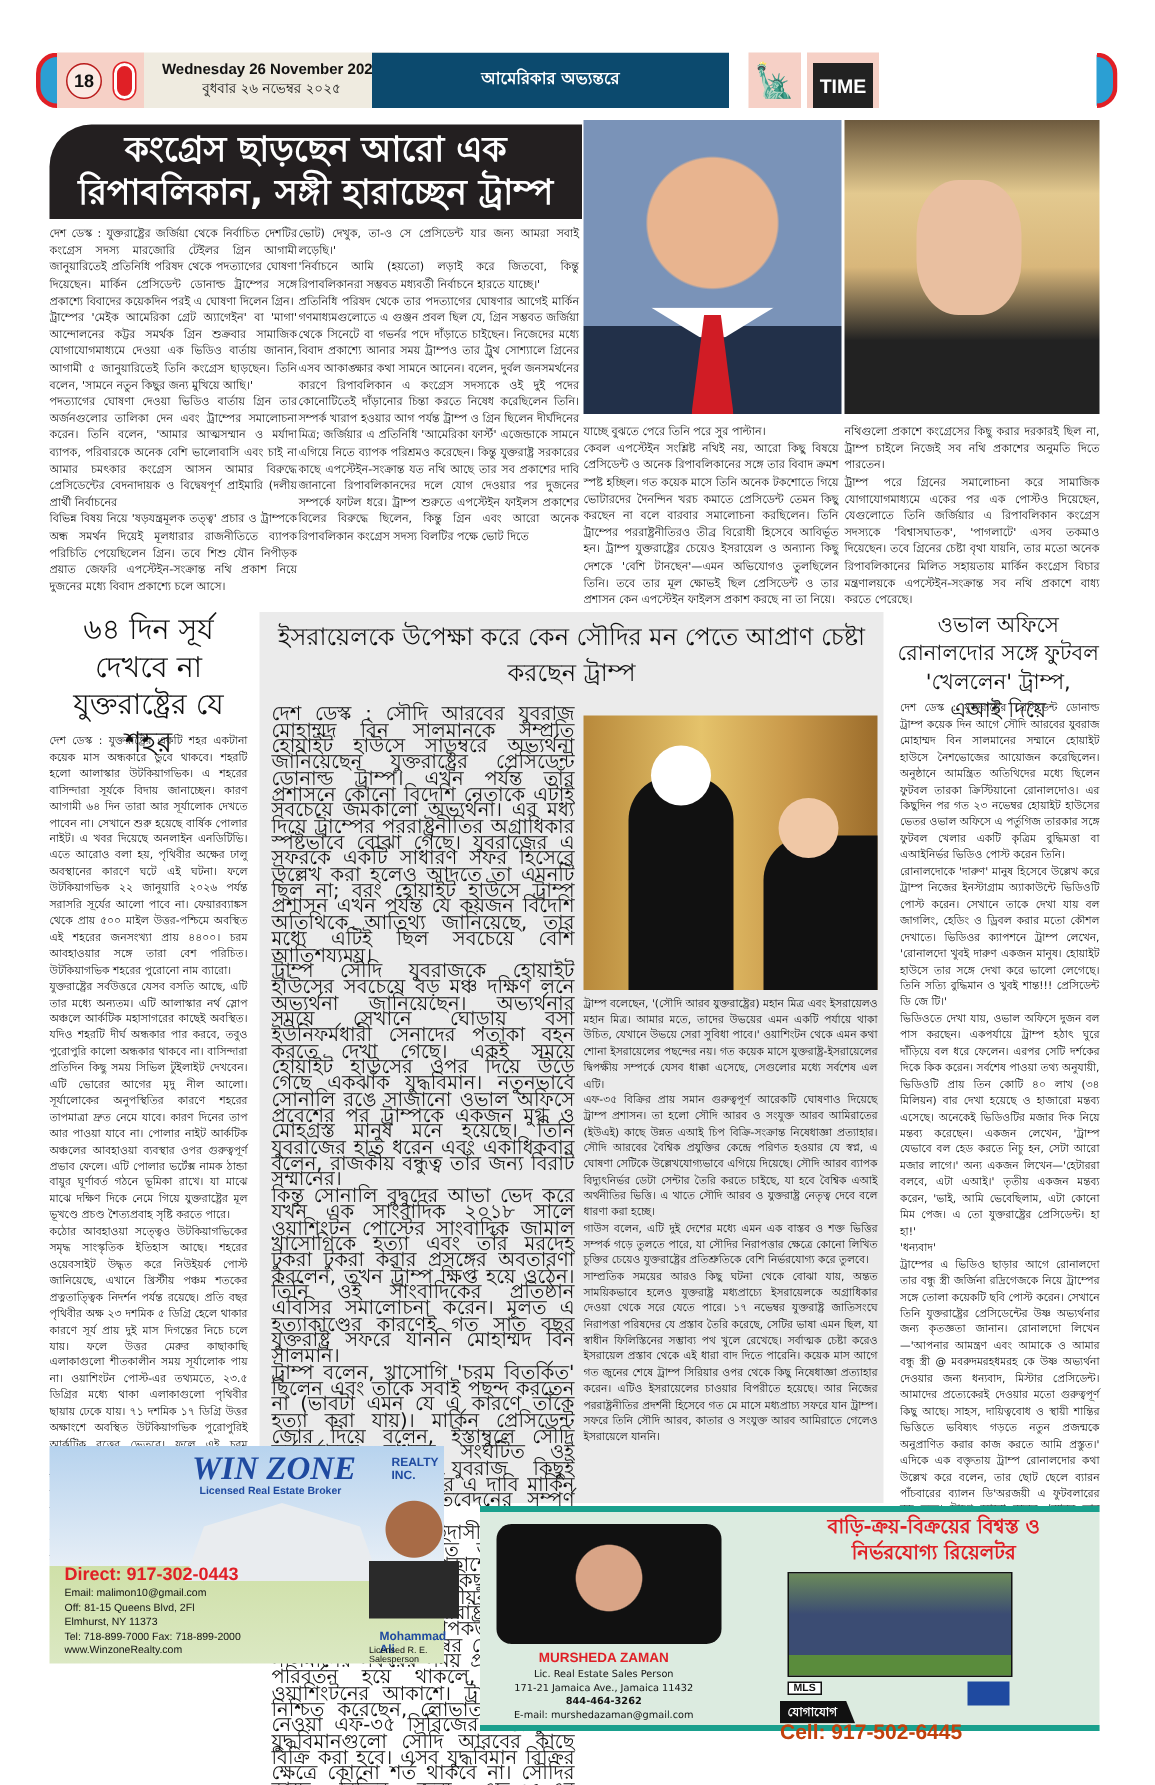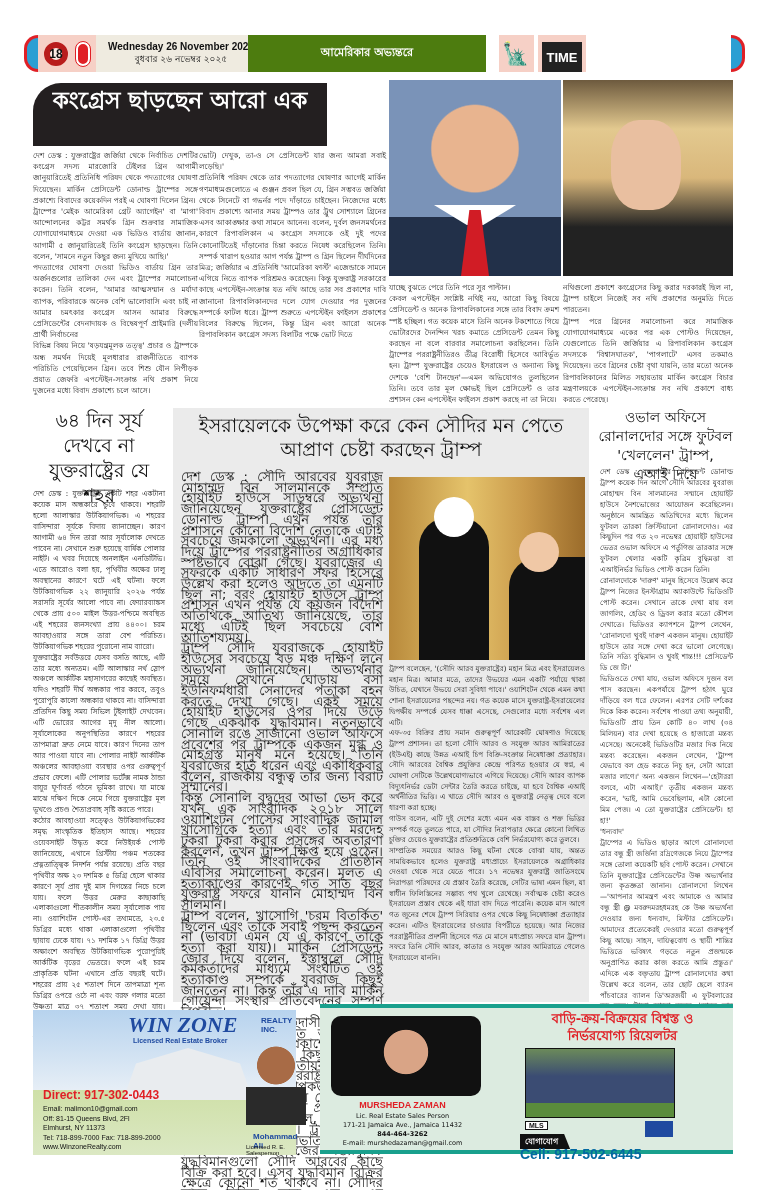--- a/index.html
+++ b/index.html
@@ -1,79 +1,79 @@
 <!DOCTYPE html>
 <html><head>
 <meta charset="utf-8">
 <style>
 *{box-sizing:border-box;margin:0;padding:0}
 body{width:770px;height:1190px;background:#fff;font-family:"DejaVu Sans",sans-serif;position:relative;overflow:hidden;color:#111}
 .hdr-cap{position:absolute;top:35px;width:14px;height:37px;background:#2b9fd3;border:3px solid #e02026}
 .capL{left:24px;border-radius:18px 0 0 18px;border-right:none}
 .bar{position:absolute;left:38px;top:35px;width:448px;height:37px;display:flex;align-items:stretch}
 .pg{width:58px;background:#f6d0c6;display:flex;align-items:center;justify-content:center;gap:8px}
-.pgnum{width:24px;height:24px;border-radius:50%;background:#fbe9e3;border:6px solid #b91c1c;font:bold 12px "Liberation Sans",sans-serif;display:flex;align-items:center;justify-content:center}
+.pgnum{width:24px;height:24px;border-radius:50%;background:#fbe9e3;border:1px solid #b91c1c;font:bold 12px "Liberation Sans",sans-serif;display:flex;align-items:center;justify-content:center}
 .logo-o{width:14px;height:24px;border-radius:7px;background:#e02026;border:2px solid #fff;outline:1px solid #e02026}
 .datebox{width:170px;background:#efebe0;display:flex;flex-direction:column;justify-content:center;align-items:center;font-family:"Liberation Sans",sans-serif}
 .d1{font:bold 10px "Liberation Sans",sans-serif}
 .d2{font:9px "DejaVu Sans",sans-serif}
-.sect{flex:1;background:#4d7c0f;color:#fff;display:flex;align-items:center;justify-content:center;font:bold 11px "DejaVu Sans",sans-serif;clip-path:polygon(8% 0,100% 0,100% 100%,0 100%,0 0);margin-left:-18px}
+.sect{flex:1;background:#0c4a6e;color:#fff;display:flex;align-items:center;justify-content:center;font:bold 11px "DejaVu Sans",sans-serif;clip-path:polygon(8% 0,100% 0,100% 100%,0 100%,0 0);margin-left:-18px}
 .hdr2{position:absolute;left:499px;top:35px;width:232px;height:37px;display:flex;gap:4px}
 .liberty{width:35px;background:#f6d0c6;display:flex;align-items:center;justify-content:center;color:#1a8e8a;font-size:22px}
 .tsbox{width:48px;background:#f6d0c6;display:flex;align-items:flex-end;justify-content:center}
 .tslogo{width:40px;height:30px;background:#222;color:#fff;font:bold 13px "Liberation Sans",sans-serif;display:flex;align-items:center;justify-content:center}
 .capR2{position:absolute;left:731px;top:35px;width:14px;height:37px;background:#2b9fd3;border:3px solid #e02026;border-left:none;border-radius:0 18px 18px 0}
-.headline{position:absolute;left:33px;top:83px;width:294px;height:63px;background:#231f20;border-radius:28px 0 0 0;color:#fff;text-align:center;font:bold 23px "DejaVu Sans",sans-serif;line-height:29px;padding-top:3px}
+.headline{position:absolute;left:33px;top:83px;width:355px;height:63px;background:#231f20;border-radius:28px 0 0 0;color:#fff;text-align:center;font:bold 23px "DejaVu Sans",sans-serif;line-height:29px;padding-top:3px}
 .photo{position:absolute;background:#555;overflow:hidden}
 .trump{left:389px;top:80px;width:172px;height:196px;background:radial-gradient(circle at 50% 35%,#e8b48f 0 28%,transparent 29%),linear-gradient(180deg,#7a93b8 0,#7a93b8 70%,#223049 70%)}
 .trump .tie{position:absolute;left:72px;top:130px;width:28px;height:66px;background:#d11c25;clip-path:polygon(30% 0,70% 0,100% 100%,0 100%)}
 .trump .collar{position:absolute;left:45px;top:125px;width:82px;height:20px;background:#fff;clip-path:polygon(0 0,100% 0,60% 100%,40% 100%)}
 .mtg{left:563px;top:80px;width:170px;height:196px;background:linear-gradient(180deg,#6d5a3e 0,#e3c98f 25%,#d9b77b 50%,#222 75%)}
 .mtg .face{position:absolute;left:48px;top:40px;width:70px;height:90px;border-radius:40%;background:#e9bfa0}
 .col{position:absolute;font:7.4px/11.2px "DejaVu Sans",sans-serif;text-align:justify;color:#111}
 .col p{margin:0}
 .tl{left:33px;top:150px;width:165px}
 .tm{left:199px;top:150px;width:187px}
 .tr1{left:389px;top:282px;width:170px}
 .tr2{left:563px;top:282px;width:170px}
 .sub-h{position:absolute;text-align:center;font:19px/25px "DejaVu Sans",sans-serif;color:#111}
 .h64{left:33px;top:408px;width:132px}
 .gray{position:absolute;left:173px;top:408px;width:416px;height:594px;background:#ebebeb}
-.hsaudi{left:173px;top:413px;width:416px;font-size:19px;line-height:24px}
+.hsaudi{left:173px;top:413px;width:416px;font-size:16px;line-height:24px}
 .hoval{left:598px;top:408px;width:135px;font-size:14px;line-height:19px}
 .saudiphoto{position:absolute;left:389px;top:477px;width:196px;height:183px;background:linear-gradient(90deg,#b8893b,#e5c36b 40%,#c9994a 70%,#9b6c2b)}
 .saudiphoto .p1{position:absolute;left:30px;top:40px;width:70px;height:143px;background:#111;border-radius:30px 30px 0 0}
 .saudiphoto .p1h{position:absolute;left:45px;top:20px;width:40px;height:40px;border-radius:50%;background:#fff}
 .saudiphoto .p2{position:absolute;left:120px;top:80px;width:76px;height:103px;background:#111;border-radius:30px 0 0 0}
 .saudiphoto .p2h{position:absolute;left:130px;top:55px;width:40px;height:40px;border-radius:50%;background:#f0c8a6}
 .c64{left:33px;top:489px;width:132px}
 .cs1{left:181px;top:472px;width:202px}
 .cs3{left:389px;top:664px;width:196px}
 .cov{left:600px;top:467px;width:133px}
 .ad{position:absolute}
-.ad1{left:33px;top:1010px;width:263px;height:145px;background:linear-gradient(180deg,#b7d3ee 0,#e6eef6 55%,#cfe0a8 55%,#dbe8c3 100%)}
+.ad1{left:33px;top:964px;width:263px;height:145px;background:linear-gradient(180deg,#b7d3ee 0,#e6eef6 55%,#cfe0a8 55%,#dbe8c3 100%)}
 .ad1 .logo{position:absolute;left:95px;top:2px;font:italic bold 22px "Liberation Serif",serif;color:#1f4aa0}
 .ad1 .realty{position:absolute;left:228px;top:6px;font:bold 8px "Liberation Sans",sans-serif;color:#1f4aa0}
 .ad1 .lic{position:absolute;left:100px;top:27px;font:bold 7px "Liberation Sans",sans-serif;color:#1f4aa0}
 .ad1 .house{position:absolute;left:90px;top:38px;width:130px;height:52px;background:#e9ecef;clip-path:polygon(10% 30%,50% 0,90% 30%,100% 100%,0 100%)}
 .ad1 .man{position:absolute;left:213px;top:30px;width:60px;height:85px;background:radial-gradient(circle at 50% 30%,#a86b46 0 28%,transparent 29%),linear-gradient(180deg,transparent 55%,#2a2a2a 55%);}
 .ad1 .direct{position:absolute;left:10px;top:78px;font:bold 12px "Liberation Sans",sans-serif;color:#e02026}
 .ad1 .info{position:absolute;left:10px;top:94px;font:7px/9.5px "Liberation Sans",sans-serif;color:#111}
 .ad1 .name{position:absolute;left:220px;top:122px;font:bold 8px "Liberation Sans",sans-serif;color:#1f4aa0}
 .ad1 .ltitle{position:absolute;left:213px;top:134px;font:6px "Liberation Sans",sans-serif}
 .ad23{position:absolute;left:320px;top:1004px;width:413px;height:150px;background:#dcebe0;border-top:4px solid #19a08d;border-bottom:4px solid #19a08d}
 .ad2 .photo2{position:absolute;left:11px;top:8px;width:150px;height:80px;border-radius:10px;background:radial-gradient(circle at 50% 45%,#d9a486 0 25%,#111 26%)}
 .ad2 .nm{position:absolute;left:0;width:165px;text-align:center;top:92px;font:bold 9px "Liberation Sans",sans-serif;color:#e02026}
 .ad2 .t{position:absolute;left:0;width:165px;text-align:center;font:6.5px/9px "DejaVu Sans",sans-serif}
 .ad3 .ttl{position:absolute;left:195px;top:2px;width:215px;text-align:center;font:bold 13px/17px "DejaVu Sans",sans-serif;color:#e02026}
 .ad3 .house3{position:absolute;left:205px;top:40px;width:150px;height:70px;background:linear-gradient(180deg,#6b8a5a 0,#3b4c73 40%,#3b4c73 80%,#5a8c3c 80%);border:1px solid #111}
 .ad3 .mls{position:absolute;left:205px;top:113px;font:bold 7px "Liberation Sans",sans-serif;border:1px solid #111;padding:0 3px;background:#fff}
 .ad3 .eho{position:absolute;left:325px;top:113px;width:28px;height:16px;background:#1f4aa0}
 .ad3 .contact{position:absolute;left:200px;top:126px;background:#111;color:#fff;font:bold 8px "DejaVu Sans",sans-serif;padding:1px 12px 1px 5px;clip-path:polygon(0 0,88% 0,100% 100%,0 100%)}
-.ad3 .cell{position:absolute;left:200px;top:138px;font:bold 14px "Liberation Sans",sans-serif;color:#0369a1}
+.ad3 .cell{position:absolute;left:200px;top:138px;font:bold 14px "Liberation Sans",sans-serif;color:#c2410c}
 </style>
 </head>
 <body>
 
 <div class="hdr-cap capL"></div>
 <div class="bar">
   <div class="pg">
     <span class="pgnum">18</span>
     <span class="logo-o"></span>
   </div>
@@ -86,37 +86,39 @@
 <div class="hdr2">
   <div class="liberty">🗽</div>
   <div class="tsbox">
       <span class="tslogo">TIME</span>
     </div>
 </div>
 <div class="capR2"></div>
 
 <div class="headline">
   <div>কংগ্রেস ছাড়ছেন আরো এক</div>
+  <div>রিপাবলিকান, সঙ্গী হারাচ্ছেন ট্রাম্প</div>
 </div>
 <div class="photo trump">
     <div class="collar"></div>
     <div class="tie"></div>
   </div>
 <div class="photo mtg">
     <div class="face"></div>
   </div>
 
 <div class="col tl">
   <p>দেশ ডেস্ক : যুক্তরাষ্ট্রের জর্জিয়া থেকে নির্বাচিত দেশটির কংগ্রেস সদস্য মারজোরি টেইলর গ্রিন আগামী জানুয়ারিতেই প্রতিনিধি পরিষদ থেকে পদত্যাগের ঘোষণা দিয়েছেন। মার্কিন প্রেসিডেন্ট ডোনাল্ড ট্রাম্পের সঙ্গে প্রকাশ্যে বিবাদের কয়েকদিন পরই এ ঘোষণা দিলেন গ্রিন।</p>
   <p>ট্রাম্পের 'মেইক আমেরিকা গ্রেট অ্যাগেইন' বা 'মাগা' আন্দোলনের কট্টর সমর্থক গ্রিন শুক্রবার সামাজিক যোগাযোগমাধ্যমে দেওয়া এক ভিডিও বার্তায় জানান, আগামী ৫ জানুয়ারিতেই তিনি কংগ্রেস ছাড়ছেন। তিনি বলেন, 'সামনে নতুন কিছুর জন্য মুখিয়ে আছি।'</p>
   <p>পদত্যাগের ঘোষণা দেওয়া ভিডিও বার্তায় গ্রিন তার অর্জনগুলোর তালিকা দেন এবং ট্রাম্পের সমালোচনা করেন। তিনি বলেন, 'আমার আত্মসম্মান ও মর্যাদা ব্যাপক, পরিবারকে অনেক বেশি ভালোবাসি এবং চাই না আমার চমৎকার কংগ্রেস আসন আমার বিরুদ্ধে প্রেসিডেন্টের বেদনাদায়ক ও বিদ্বেষপূর্ণ প্রাইমারি (দলীয় প্রার্থী নির্বাচনের</p>
   <p>বিভিন্ন বিষয় নিয়ে 'ষড়যন্ত্রমূলক তত্ত্ব' প্রচার ও ট্রাম্পকে অন্ধ সমর্থন দিয়েই মূলধারার রাজনীতিতে ব্যাপক পরিচিতি পেয়েছিলেন গ্রিন। তবে শিশু যৌন নিপীড়ক প্রয়াত জেফরি এপস্টেইন-সংক্রান্ত নথি প্রকাশ নিয়ে দুজনের মধ্যে বিবাদ প্রকাশ্যে চলে আসে।</p>
 </div>
 <div class="col tm">
   <p>ভোট) দেখুক, তা-ও সে প্রেসিডেন্ট যার জন্য আমরা সবাই লড়েছি।'</p>
+  <p>'নির্বাচনে আমি (হয়তো) লড়াই করে জিতবো, কিন্তু রিপাবলিকানরা সম্ভবত মধ্যবর্তী নির্বাচনে হারতে যাচ্ছে।'</p>
   <p>প্রতিনিধি পরিষদ থেকে তার পদত্যাগের ঘোষণার আগেই মার্কিন গণমাধ্যমগুলোতে এ গুঞ্জন প্রবল ছিল যে, গ্রিন সম্ভবত জর্জিয়া থেকে সিনেটে বা গভর্নর পদে দাঁড়াতে চাইছেন। নিজেদের মধ্যে বিবাদ প্রকাশ্যে আনার সময় ট্রাম্পও তার ট্রুথ সোশ্যালে গ্রিনের এসব আকাঙ্ক্ষার কথা সামনে আনেন। বলেন, দুর্বল জনসমর্থনের কারণে রিপাবলিকান এ কংগ্রেস সদস্যকে ওই দুই পদের কোনোটিতেই দাঁড়ানোর চিন্তা করতে নিষেধ করেছিলেন তিনি। সম্পর্ক খারাপ হওয়ার আগ পর্যন্ত ট্রাম্প ও গ্রিন ছিলেন দীর্ঘদিনের মিত্র; জর্জিয়ার এ প্রতিনিধি 'আমেরিকা ফার্স্ট' এজেন্ডাকে সামনে এগিয়ে নিতে ব্যাপক পরিশ্রমও করেছেন। কিন্তু যুক্তরাষ্ট্র সরকারের কাছে এপস্টেইন-সংক্রান্ত যত নথি আছে তার সব প্রকাশের দাবি জানানো রিপাবলিকানদের দলে যোগ দেওয়ার পর দুজনের সম্পর্কে ফাটল ধরে। ট্রাম্প শুরুতে এপস্টেইন ফাইলস প্রকাশের বিলের বিরুদ্ধে ছিলেন, কিন্তু গ্রিন এবং আরো অনেক রিপাবলিকান কংগ্রেস সদস্য বিলটির পক্ষে ভোট দিতে</p>
 </div>
 <div class="col tr1">
   <p>যাচ্ছে বুঝতে পেরে তিনি পরে সুর পাল্টান।</p>
   <p>কেবল এপস্টেইন সংশ্লিষ্ট নথিই নয়, আরো কিছু বিষয়ে প্রেসিডেন্ট ও অনেক রিপাবলিকানের সঙ্গে তার বিবাদ ক্রমশ স্পষ্ট হচ্ছিল। গত কয়েক মাসে তিনি অনেক টকশোতে গিয়ে ভোটারদের দৈনন্দিন খরচ কমাতে প্রেসিডেন্ট তেমন কিছু করছেন না বলে বারবার সমালোচনা করছিলেন। তিনি ট্রাম্পের পররাষ্ট্রনীতিরও তীব্র বিরোধী হিসেবে আবির্ভূত হন। ট্রাম্প যুক্তরাষ্ট্রের চেয়েও ইসরায়েল ও অন্যান্য কিছু দেশকে 'বেশি টানছেন'—এমন অভিযোগও তুলছিলেন তিনি। তবে তার মূল ক্ষোভই ছিল প্রেসিডেন্ট ও তার প্রশাসন কেন এপস্টেইন ফাইলস প্রকাশ করছে না তা নিয়ে।</p>
 </div>
 <div class="col tr2">
   <p>নথিগুলো প্রকাশে কংগ্রেসের কিছু করার দরকারই ছিল না, ট্রাম্প চাইলে নিজেই সব নথি প্রকাশের অনুমতি দিতে পারতেন।</p>
   <p>ট্রাম্প পরে গ্রিনের সমালোচনা করে সামাজিক যোগাযোগমাধ্যমে একের পর এক পোস্টও দিয়েছেন, যেগুলোতে তিনি জর্জিয়ার এ রিপাবলিকান কংগ্রেস সদস্যকে 'বিশ্বাসঘাতক', 'পাগলাটে' এসব তকমাও দিয়েছেন। তবে গ্রিনের চেষ্টা বৃথা যায়নি, তার মতো অনেক রিপাবলিকানের মিলিত সহায়তায় মার্কিন কংগ্রেস বিচার মন্ত্রণালয়কে এপস্টেইন-সংক্রান্ত সব নথি প্রকাশে বাধ্য করতে পেরেছে।</p>
 </div>

